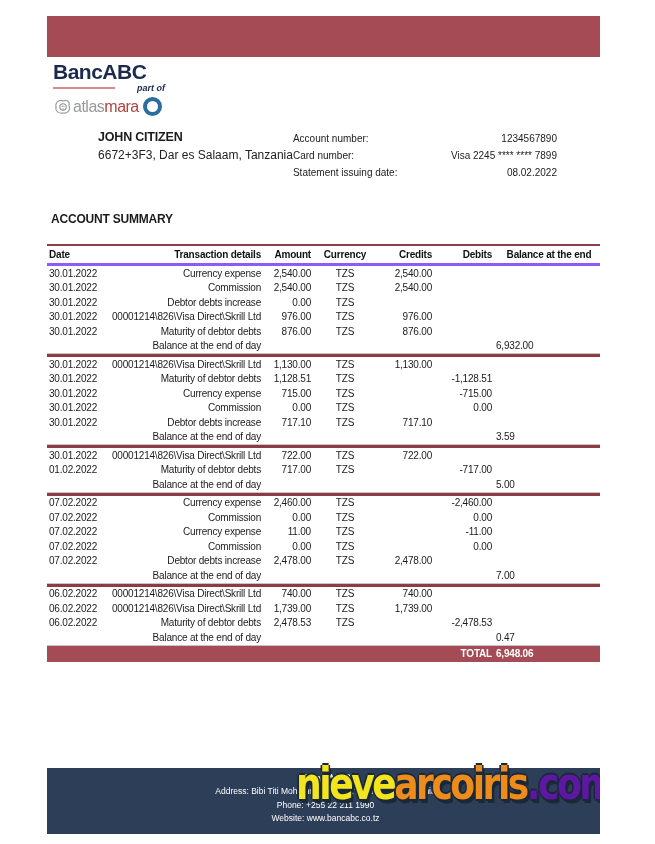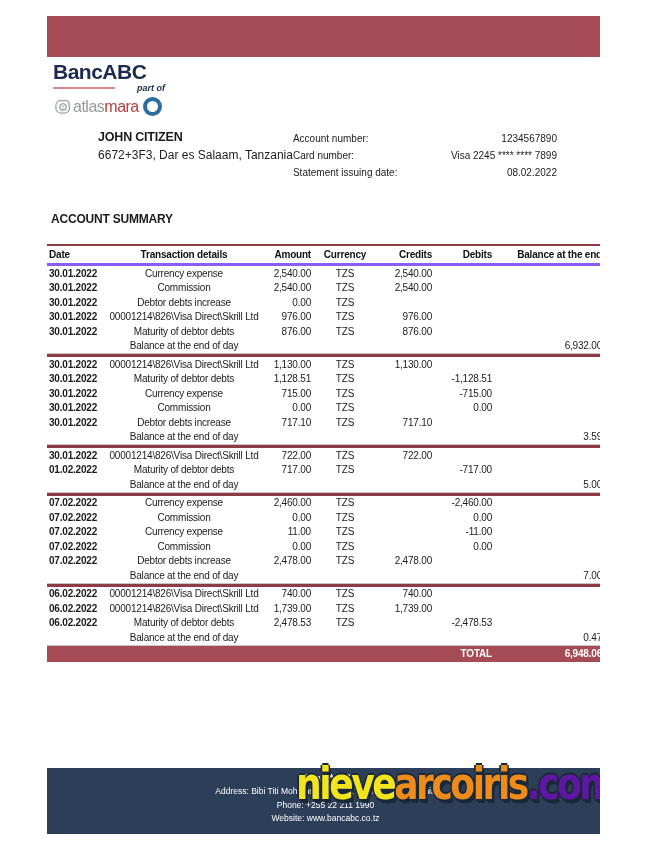--- a/index.html
+++ b/index.html
@@ -28,27 +28,27 @@
   .acct-label{color:#222;}
   .acct-value{color:#1b1b1b;text-align:right;}
 
   .summary-title{position:absolute;left:51px;top:212px;font-weight:bold;font-size:12px;letter-spacing:-0.2px;}
 
   
   .txn-table{position:absolute;left:47px;top:244px;width:557px;border-collapse:collapse;table-layout:fixed;}
   .txn-table th,.txn-table td{font-size:10px;letter-spacing:-0.2px;padding:0 2px;height:14.5px;
       white-space:nowrap;overflow:visible;vertical-align:middle;}
   .txn-table thead th{font-weight:bold;color:#111;border-top:2px solid #8E3B45;border-bottom:3px solid #8b5cf6;height:17px;}
-  .c0{text-align:left;padding-left:6px;font-weight:bold;}
-  .c1{text-align:center;}
+  .c0{text-align:left;padding-left:6px;}
+  .c1{text-align:right;}
   .c2{text-align:right;}
   .c3{text-align:center;}
   .c4{text-align:right;padding-right:4px;}
   .c5{text-align:right;padding-right:6px;}
-  .c6{text-align:right;padding-right:2px;}
+  .c6{padding-right:2px;}
   .balance-row td{border-bottom:1px solid #C6C6C6;}
   .sep-row td{height:3px;background:#8E3B45;padding:0;}
   .total-row td{background:#A54B55;color:#ffffff;font-weight:bold;height:16px;}
 
   
   .footer{position:absolute;left:47px;top:768px;width:557px;height:66px;background:#2D3E59;
           color:#ffffff;text-align:center;}
   .footer-title{font-weight:bold;font-size:11px;padding-top:4px;line-height:13px;}
   .footer-line{font-size:8.5px;line-height:13.5px;}
 

